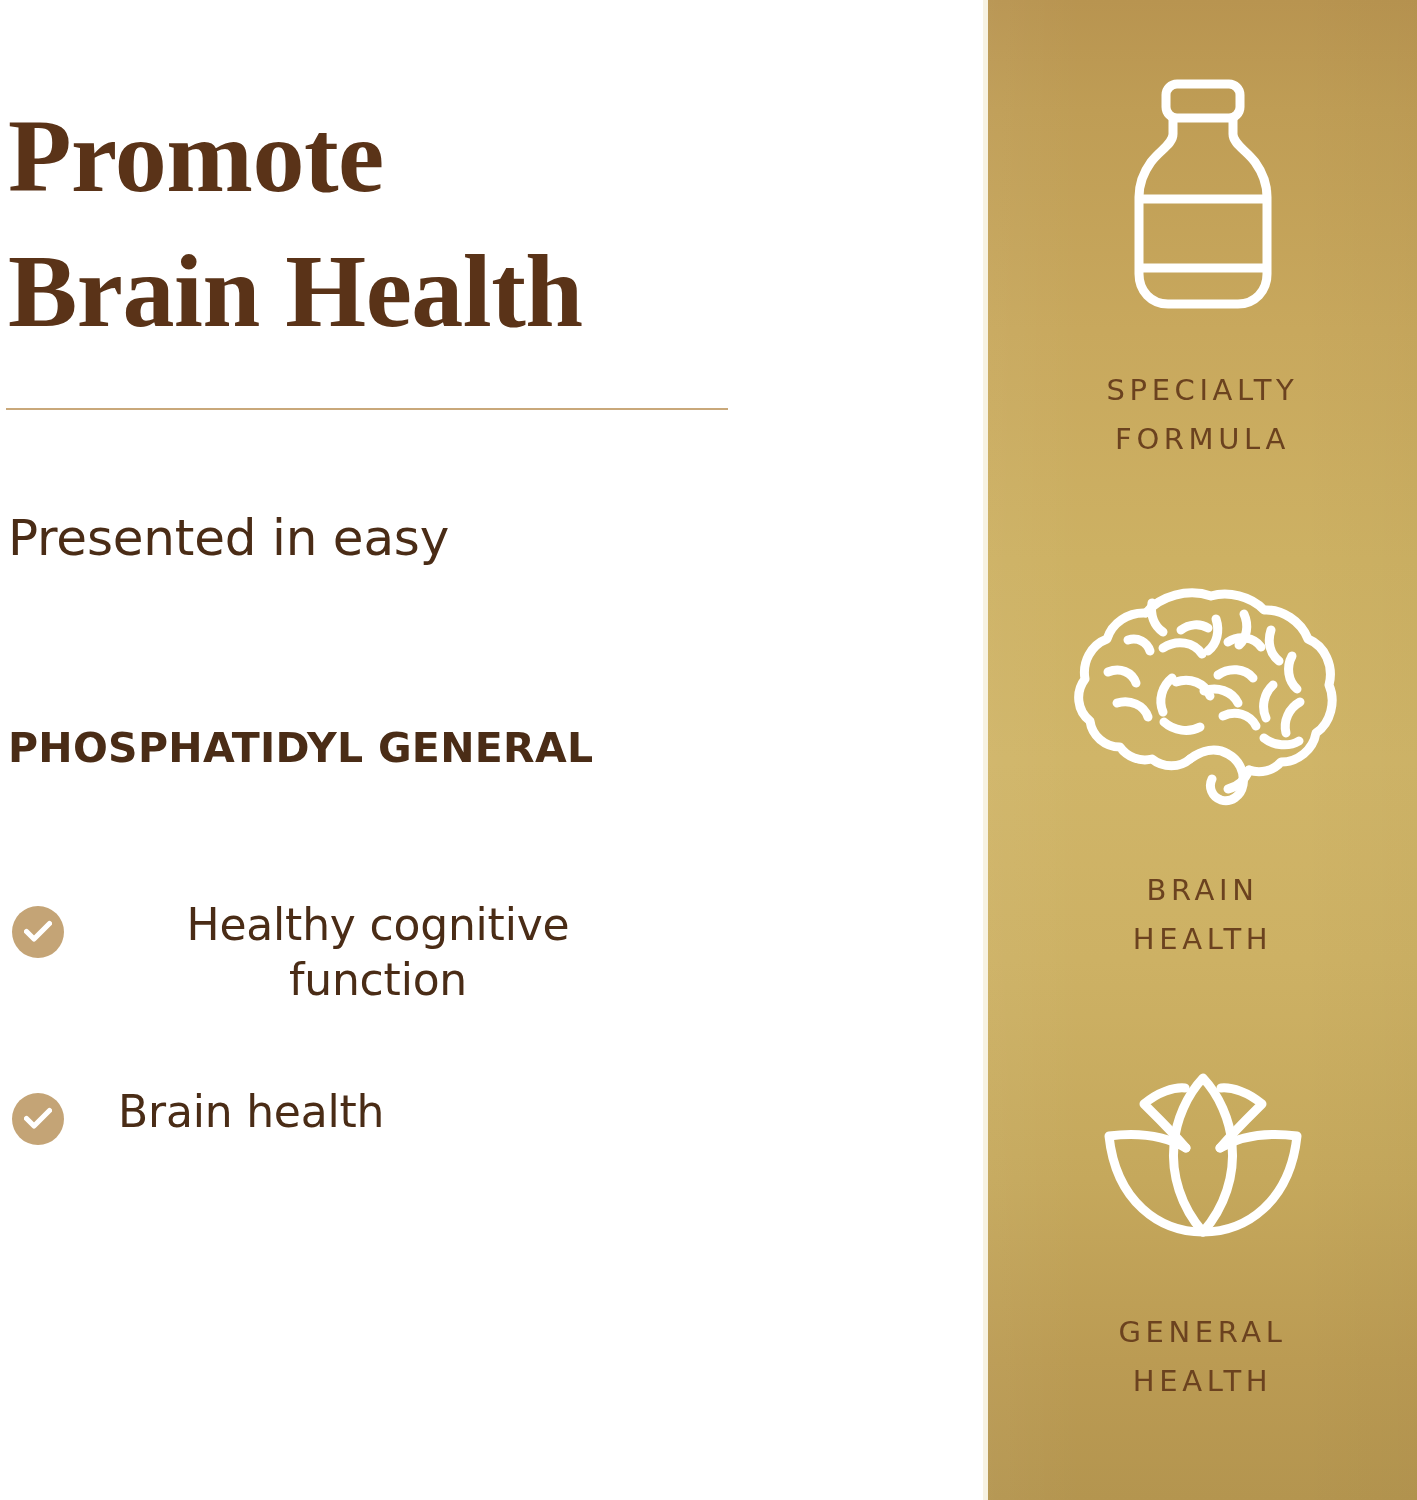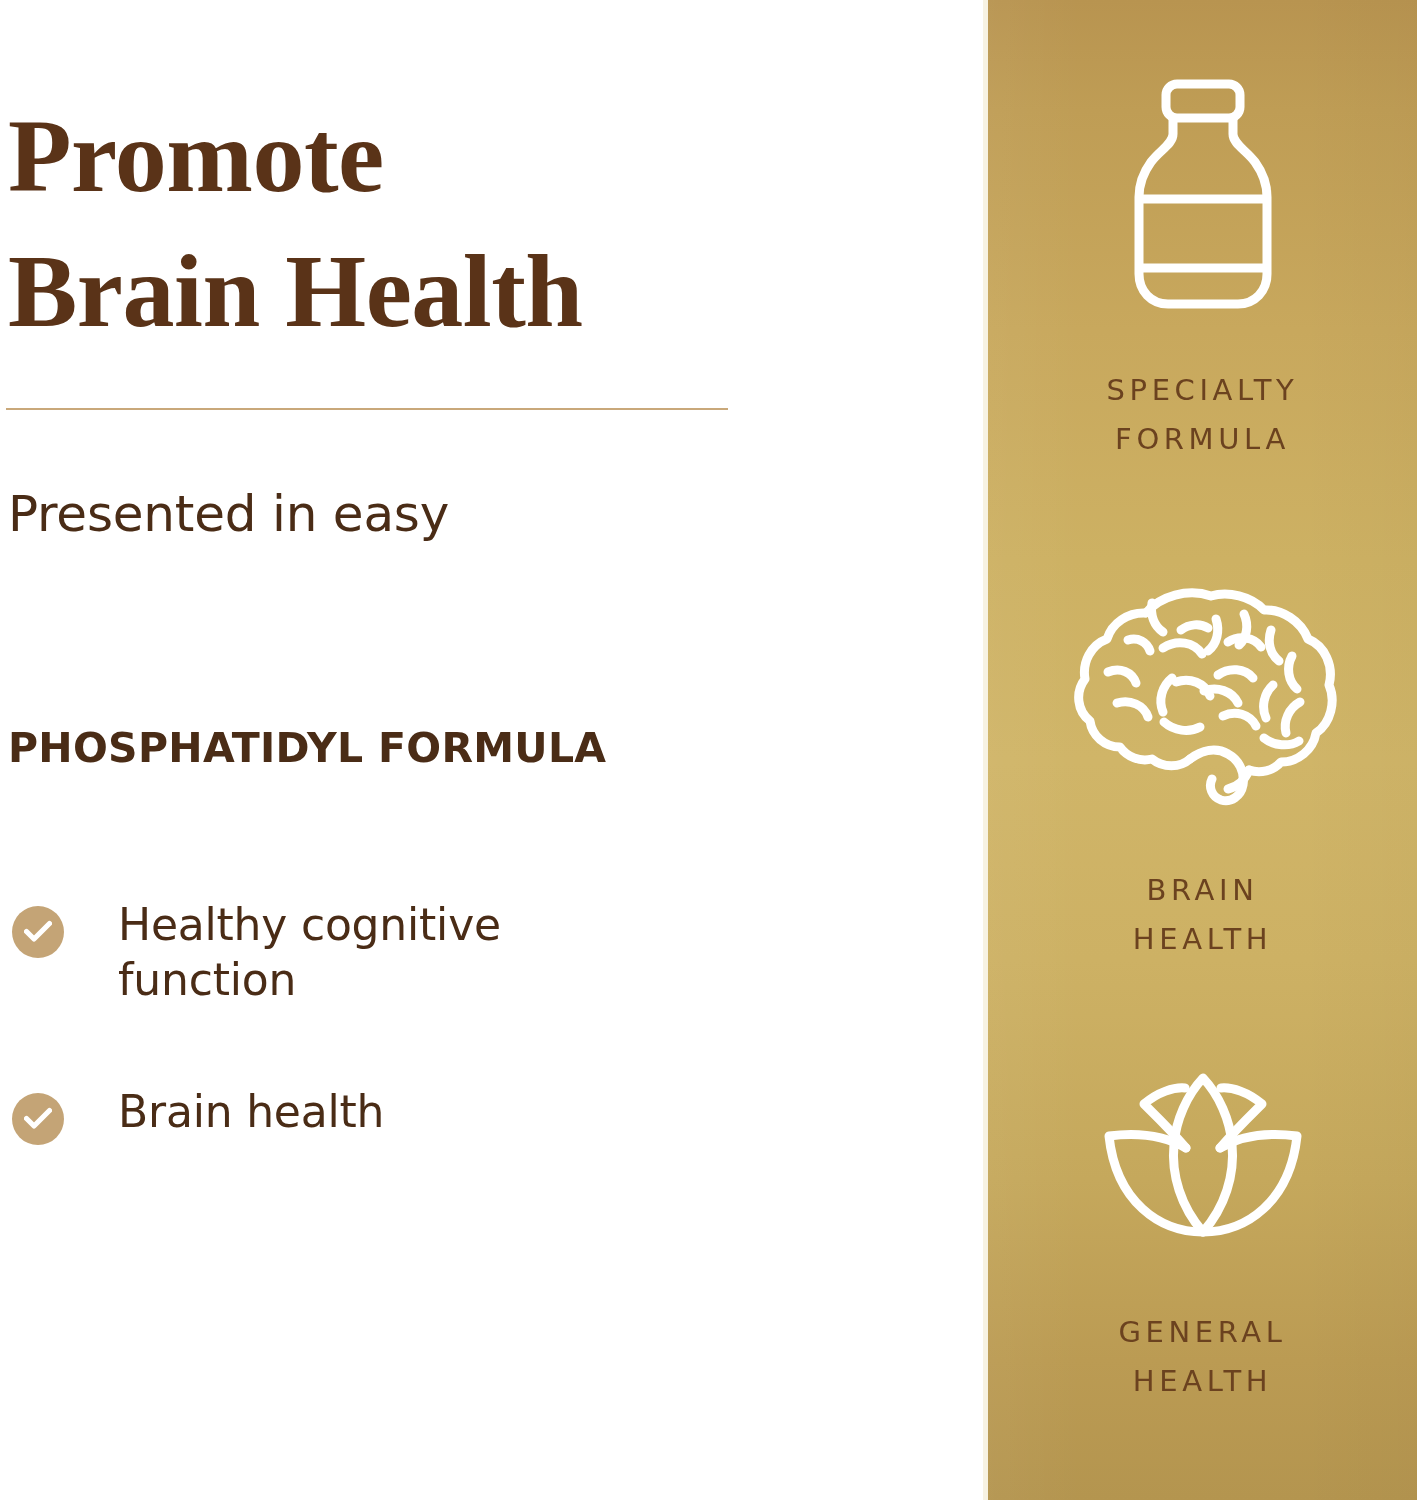--- a/index.html
+++ b/index.html
@@ -63,21 +63,21 @@
     top: 478px;
     width: 720px;
     font-family: "DejaVu Sans", sans-serif;
     font-weight: 400;
     font-size: 50px;
     line-height: 1.46;
     letter-spacing: -0.2px;
     color: #4a2c16;
     margin: 0;
   }
-  .subhead .line { display: block; white-space: nowrap; }
+  .subhead .line { display: block; white-space: nowrap; margin-top: 24px; }
 
   .supports-title {
     position: absolute;
     left: 8px;
     top: 718px;
     width: 780px;
     font-family: "DejaVu Sans", sans-serif;
     font-weight: 700;
     font-size: 41px;
     line-height: 1.50;
@@ -88,20 +88,21 @@
   .supports-title .line { display: block; white-space: nowrap; }
 
   .benefits {
     position: absolute;
     left: 12px;
     top: 898px;
     width: 760px;
     list-style: none;
     margin: 0;
     padding: 0;
+    text-align: center;
   }
   .benefit-item {
     display: flex;
     align-items: flex-start;
     margin-bottom: 78px;
   }
   .check-circle {
     flex: 0 0 auto;
     width: 52px;
     height: 52px;
@@ -214,21 +215,21 @@
       <span class="line">Brain Health</span>
     </h1>
 
     <div class="rule"></div>
 
     <p class="subhead">
       <span class="line">Presented in easy</span>
     </p>
 
     <h2 class="supports-title">
-      <span class="line">PHOSPHATIDYL FORMULA</span>
+      <span class="line">PHOSPHATIDYL GENERAL</span>
     </h2>
 
     <ul class="benefits">
 
       <li class="benefit-item">
         <span class="check-circle">
           <svg viewBox="0 0 28 24" xmlns="http://www.w3.org/2000/svg" aria-hidden="true">
             <path d="M2.5 11.5 L10 19 L25.5 3.5" fill="none" stroke="#ffffff" stroke-width="5.2" stroke-linecap="round" stroke-linejoin="round"></path>
           </svg>
         </span>

